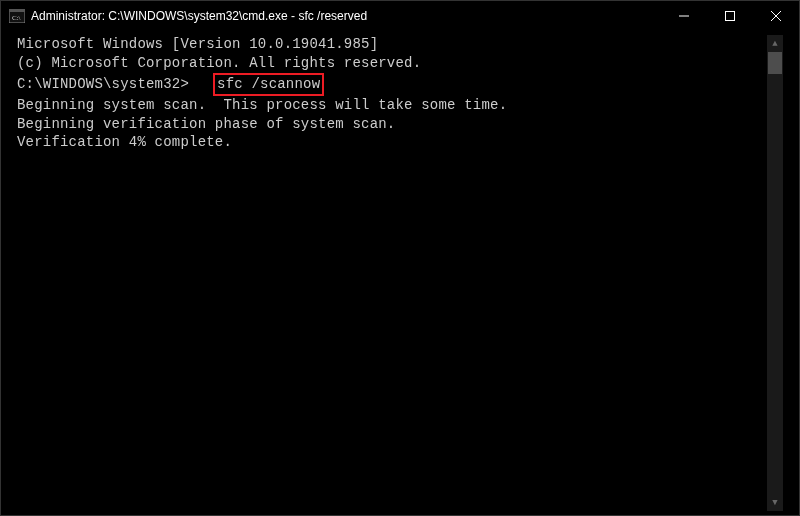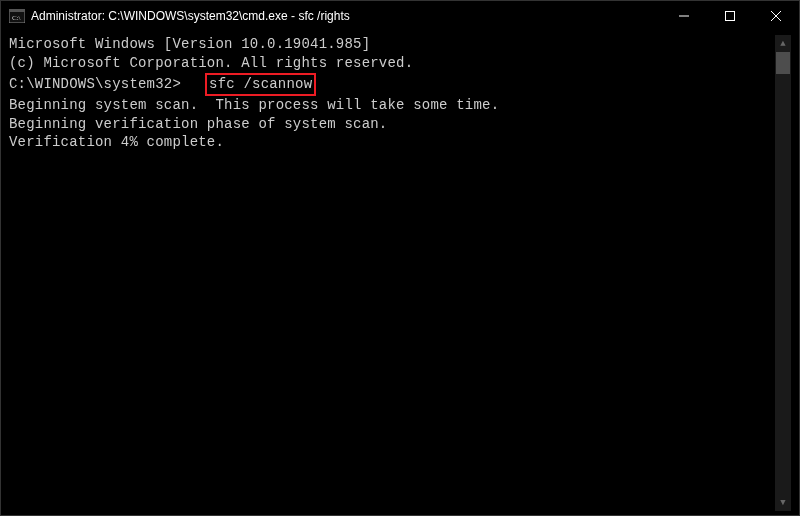--- a/index.html
+++ b/index.html
@@ -62,21 +62,21 @@
       color: #fff;
       font-family: 'Segoe UI', sans-serif;
     }
     .titlebar-btn svg {
       width: 10px;
       height: 10px;
     }
     .terminal-body {
       flex: 1;
       background: #000;
-      padding: 4px 8px;
+      padding: 4px 16px;
       display: flex;
       position: relative;
     }
     .terminal-content {
       flex: 1;
       white-space: pre;
       line-height: 1.35;
       letter-spacing: 0.2px;
     }
     .scrollbar {
@@ -122,21 +122,21 @@
 <div class="window">
   <div class="titlebar">
     <div class="titlebar-left">
       <span class="app-icon">
         <svg viewBox="0 0 16 14">
           <rect x="0" y="0" width="16" height="14" fill="#111" stroke="#888" stroke-width="1"></rect>
           <rect x="0" y="0" width="16" height="3" fill="#555"></rect>
           <text x="3" y="11" font-size="7" fill="#ccc" font-family="Consolas">C:\</text>
         </svg>
       </span>
-      <span>Administrator: C:\WINDOWS\system32\cmd.exe - sfc  /rights</span>
+      <span>Administrator: C:\WINDOWS\system32\cmd.exe - sfc  /reserved</span>
     </div>
     <div class="titlebar-controls">
       <div class="titlebar-btn">
         <svg viewBox="0 0 10 10">
             <line x1="0" y1="5" x2="10" y2="5" stroke="#fff" stroke-width="1"></line>
           </svg>
       </div>
       <div class="titlebar-btn">
         <svg viewBox="0 0 10 10">
             <rect x="0.5" y="0.5" width="9" height="9" fill="none" stroke="#fff" stroke-width="1"></rect>

